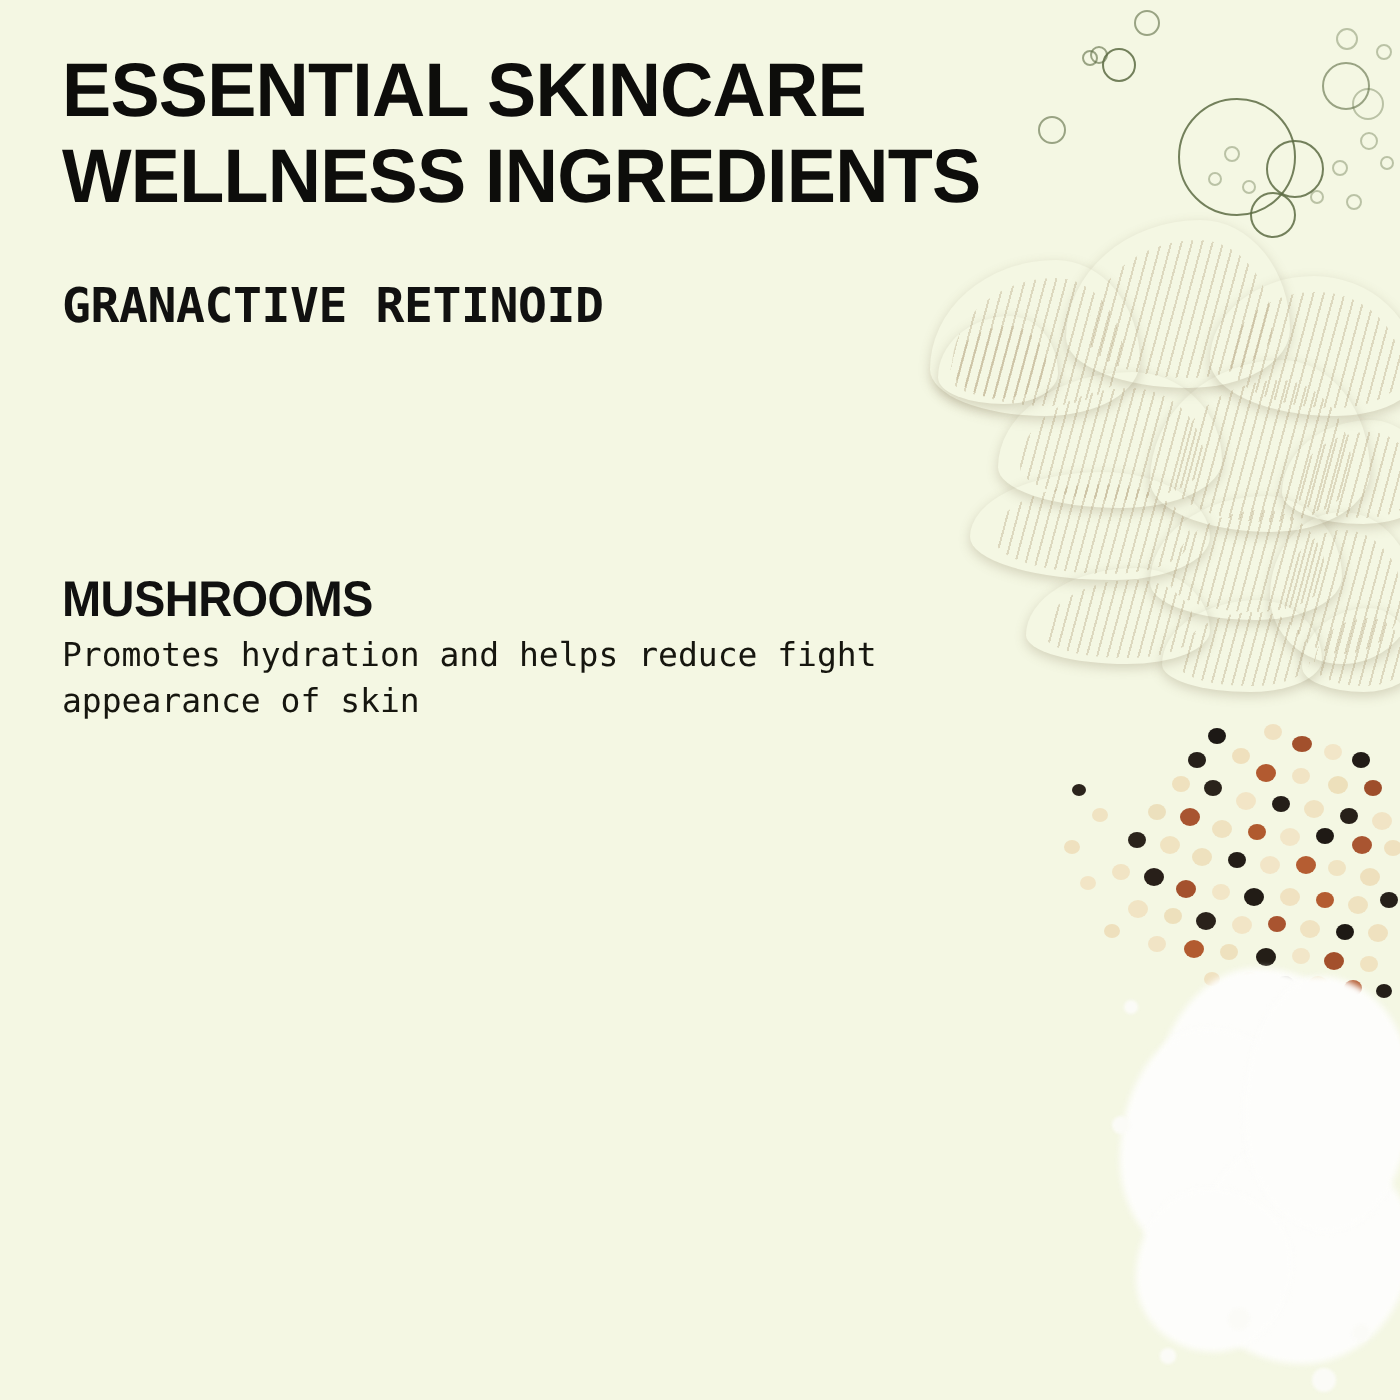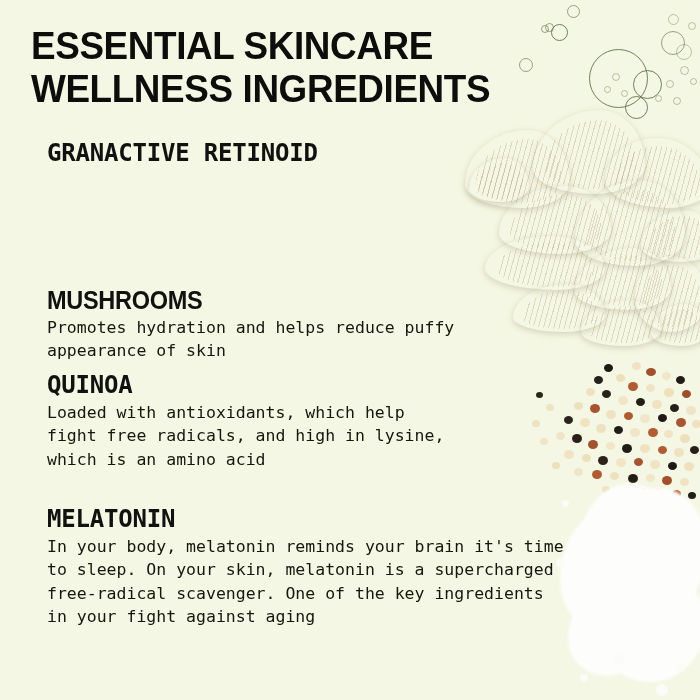--- a/index.html
+++ b/index.html
@@ -122,21 +122,21 @@
     line-height: 1.12;
     letter-spacing: -0.4px;
     color: #0d0d0b;
     transform: scaleX(0.97);
     transform-origin: left top;
     white-space: pre-line;
   }
 
   .section {
     position: absolute;
-    left: 47px;
+    left: 31px;
   }
   .section-heading {
     margin: 0 0 2px 0;
     font-family: "DejaVu Sans Mono", monospace;
     font-weight: 700;
     font-size: 24px;
     line-height: 1.12;
     letter-spacing: -0.2px;
     color: #111110;
   }
@@ -300,33 +300,20 @@
 
     <h1 class="poster-title">ESSENTIAL SKINCARE
 WELLNESS INGREDIENTS</h1>
 
     <div class="section" id="sec-retinoid">
       <h2 class="section-heading">GRANACTIVE RETINOID</h2>
     </div>
 
     <div class="section" id="sec-mushrooms">
       <h2 class="section-heading sans">MUSHROOMS</h2>
-      <p class="section-body">Promotes hydration and helps reduce puffy
+      <p class="section-body">Promotes hydration and helps reduce fight
 appearance of skin</p>
     </div>
 
-    <div class="section" id="sec-quinoa">
-      <h2 class="section-heading">QUINOA</h2>
-      <p class="section-body">Loaded with antioxidants, which help
-fight free radicals, and high in lysine,
-which is an amino acid</p>
-    </div>
-
-    <div class="section" id="sec-melatonin">
-      <h2 class="section-heading">MELATONIN</h2>
-      <p class="section-body">In your body, melatonin reminds your brain it's time
-to sleep. On your skin, melatonin is a supercharged
-free-radical scavenger. One of the key ingredients
-in your fight against aging</p>
-    </div>
+
 
   </div>
 </div>
 
 </body></html>

